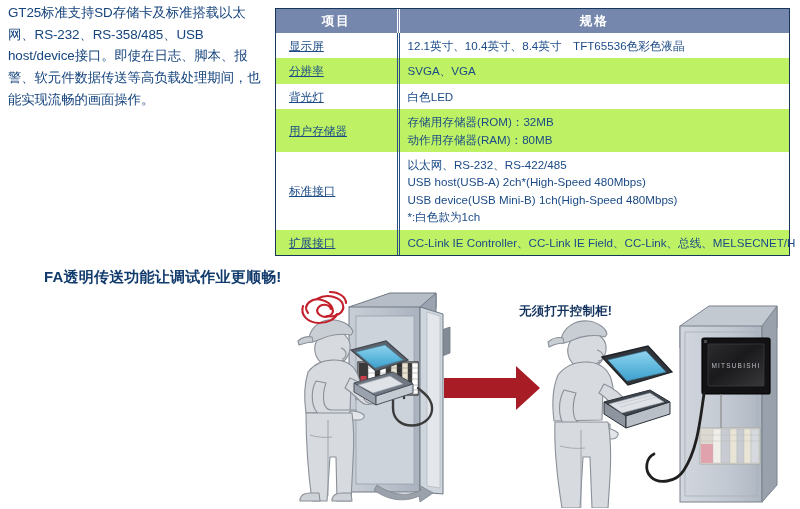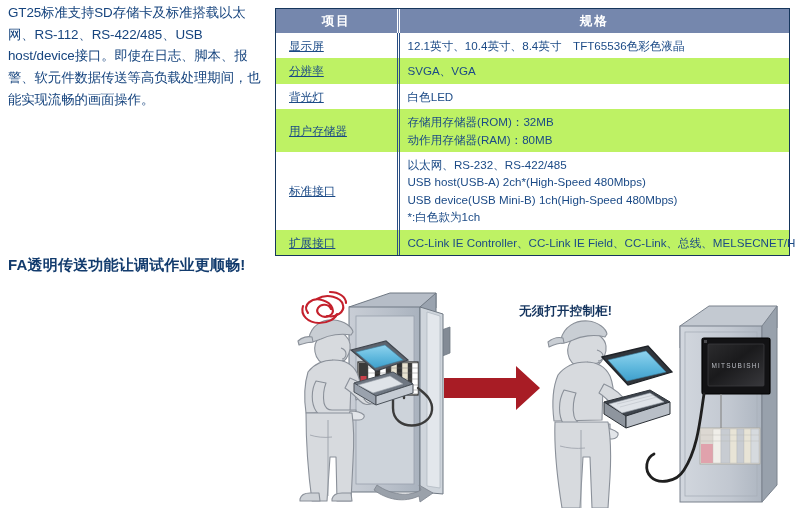--- a/index.html
+++ b/index.html
@@ -16,21 +16,21 @@
     color: #1d3d6e;
   }
 
   
   .left-block {
     position: absolute;
     left: 8px;
     width: 258px;
   }
   .block-top { top: 2px; }
-  .block-bottom { top: 256px; }
+  .block-bottom { top: 268px; margin-left: 36px; }
 
   .sec-heading {
     font-size: 15px;
     font-weight: bold;
     color: #123b6d;
     letter-spacing: .2px;
     margin: 0 0 6px 0;
     line-height: 1.25;
   }
   .sec-body {
@@ -109,21 +109,21 @@
     font-weight: bold;
     color: #14345e;
     letter-spacing: .3px;
     white-space: nowrap;
   }
 </style>
 </head>
 <body>
 
 <div class="left-block block-top">
-  <p class="sec-body">GT25标准支持SD存储卡及标准搭载以太网、RS-112、RS-422/485、USB host/device接口。即使在日志、脚本、报警、软元件数据传送等高负载处理期间，也能实现流畅的画面操作。</p>
+  <p class="sec-body">GT25标准支持SD存储卡及标准搭载以太网、RS-232、RS-358/485、USB host/device接口。即使在日志、脚本、报警、软元件数据传送等高负载处理期间，也能实现流畅的画面操作。</p>
 </div>
 
 <div class="left-block block-bottom">
   <h2 class="sec-heading">FA透明传送功能让调试作业更顺畅!</h2>
 </div>
 
 <div class="spec-table-wrap">
   <table class="spec">
     <colgroup>
         <col class="c1">

